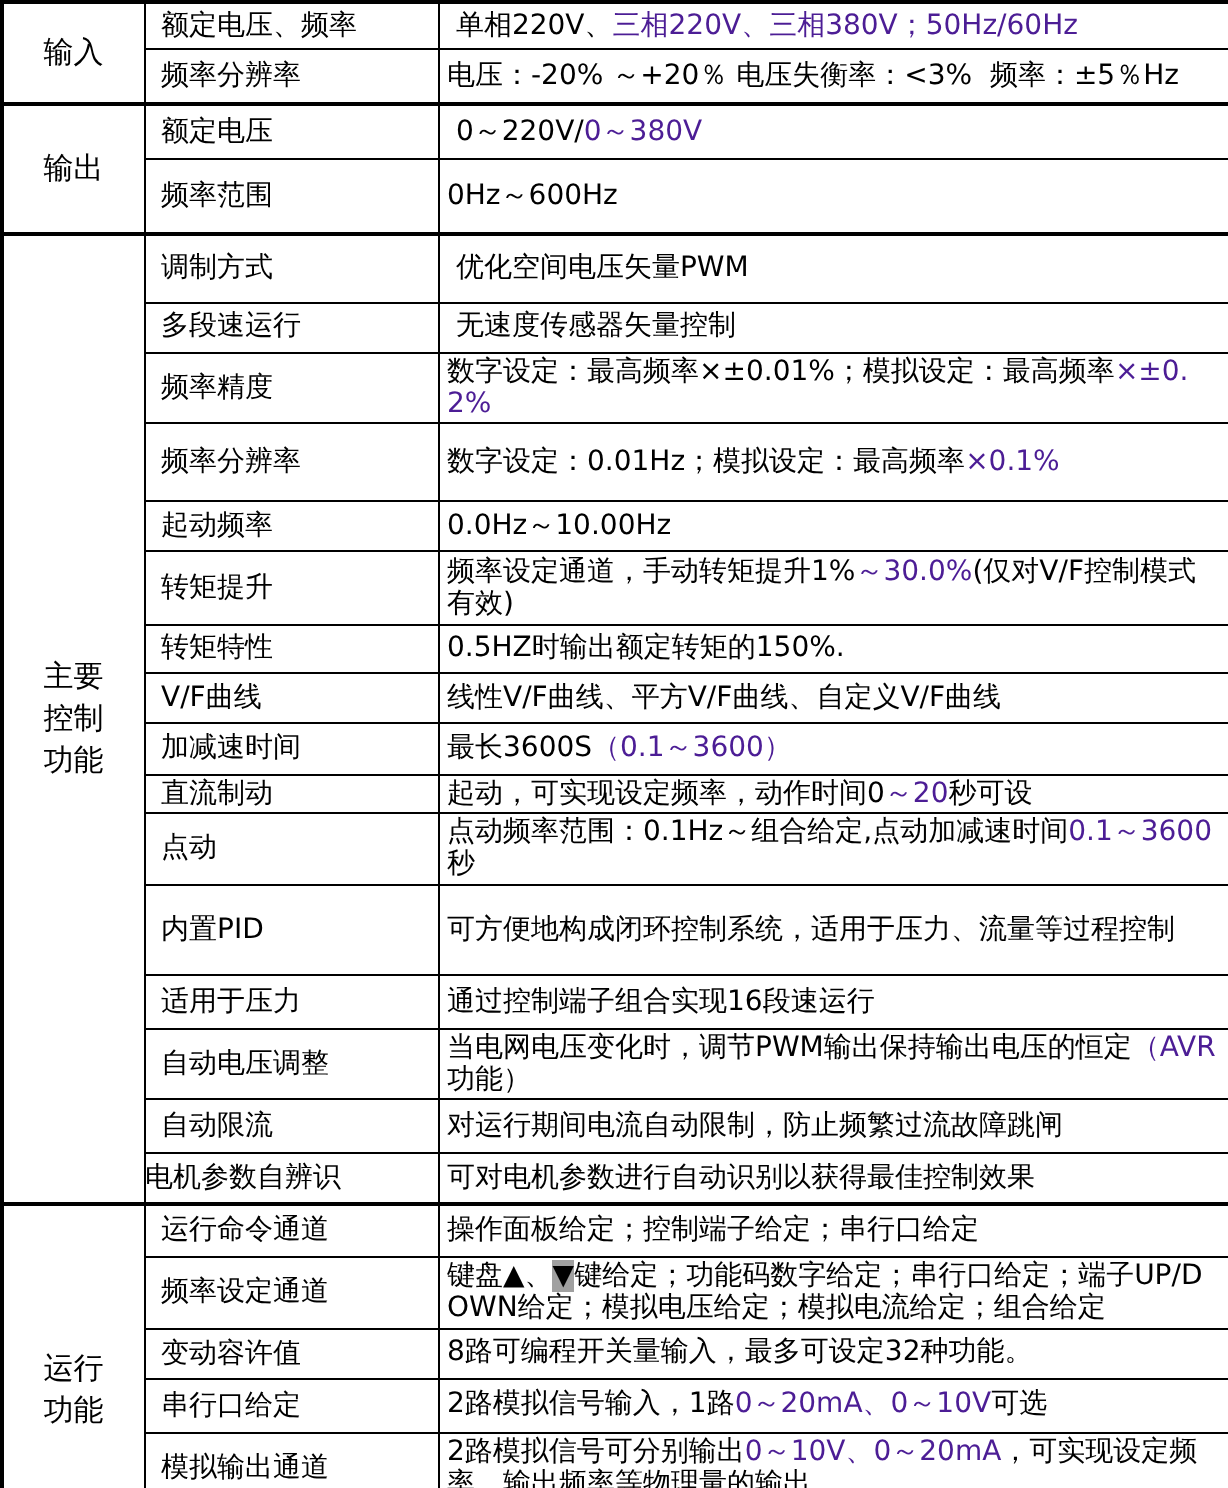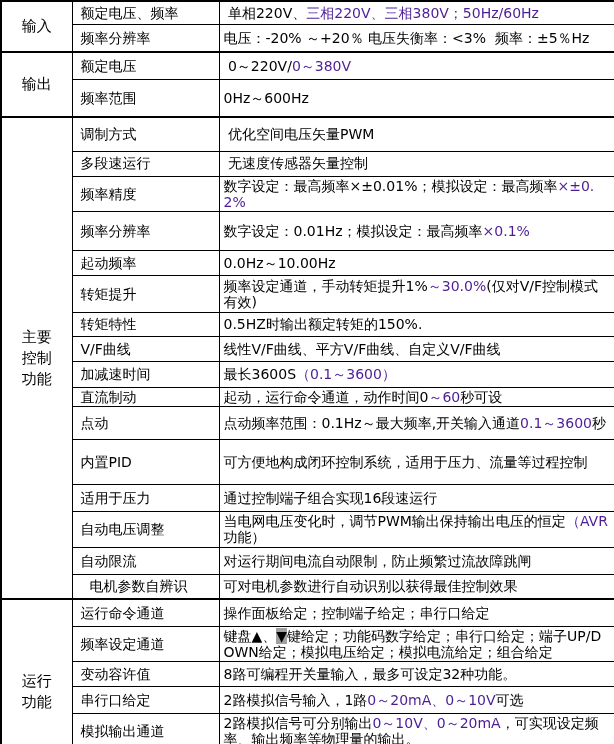--- a/index.html
+++ b/index.html
@@ -77,44 +77,44 @@
   <tr style="height:25px">
     <td class="k">V/F曲线</td>
     <td class="v"><span>线性V/F曲线、平方V/F曲线、自定义V/F曲线</span></td>
   </tr>
   <tr style="height:26px">
     <td class="k">加减速时间</td>
     <td class="v"><span>最长3600S</span><span class="seg-b">（0.1～3600）</span></td>
   </tr>
   <tr style="height:17px">
     <td class="k">直流制动</td>
-    <td class="v"><span>起动，运行命令通道，动作时间0</span><span class="seg-b">～60</span><span>秒可设</span></td>
+    <td class="v"><span>起动，可实现设定频率，动作时间0</span><span class="seg-b">～20</span><span>秒可设</span></td>
   </tr>
   <tr style="height:33px">
     <td class="k">点动</td>
-    <td class="v"><span>点动频率范围：0.1Hz～最大频率,开关输入通道</span><span class="seg-b">0.1～3600</span><span>秒</span></td>
+    <td class="v"><span>点动频率范围：0.1Hz～组合给定,点动加减速时间</span><span class="seg-b">0.1～3600</span><span>秒</span></td>
   </tr>
   <tr style="height:45px">
     <td class="k">内置PID</td>
     <td class="v"><span>可方便地构成闭环控制系统，适用于压力、流量等过程控制</span></td>
   </tr>
   <tr style="height:27px">
     <td class="k">适用于压力</td>
     <td class="v"><span>通过控制端子组合实现16段速运行</span></td>
   </tr>
   <tr style="height:31px">
     <td class="k">自动电压调整</td>
     <td class="v"><span>当电网电压变化时，调节PWM输出保持输出电压的恒定</span><span class="seg-b">（AVR</span><span>功能）</span></td>
   </tr>
   <tr style="height:27px">
     <td class="k">自动限流</td>
     <td class="v"><span>对运行期间电流自动限制，防止频繁过流故障跳闸</span></td>
   </tr>
   <tr style="height:25px">
-    <td class="k" style="padding-left:17px">电机参数自辨识</td>
+    <td class="k" style="padding-left:0">电机参数自辨识</td>
     <td class="v"><span>可对电机参数进行自动识别以获得最佳控制效果</span></td>
   </tr>
 
   <tr class="sec" style="height:27px">
     <td class="cat" rowspan="6"><span>运行功能</span></td>
     <td class="k">运行命令通道</td>
     <td class="v"><span>操作面板给定；控制端子给定；串行口给定</span></td>
   </tr>
   <tr style="height:33px">
     <td class="k">频率设定通道</td>

